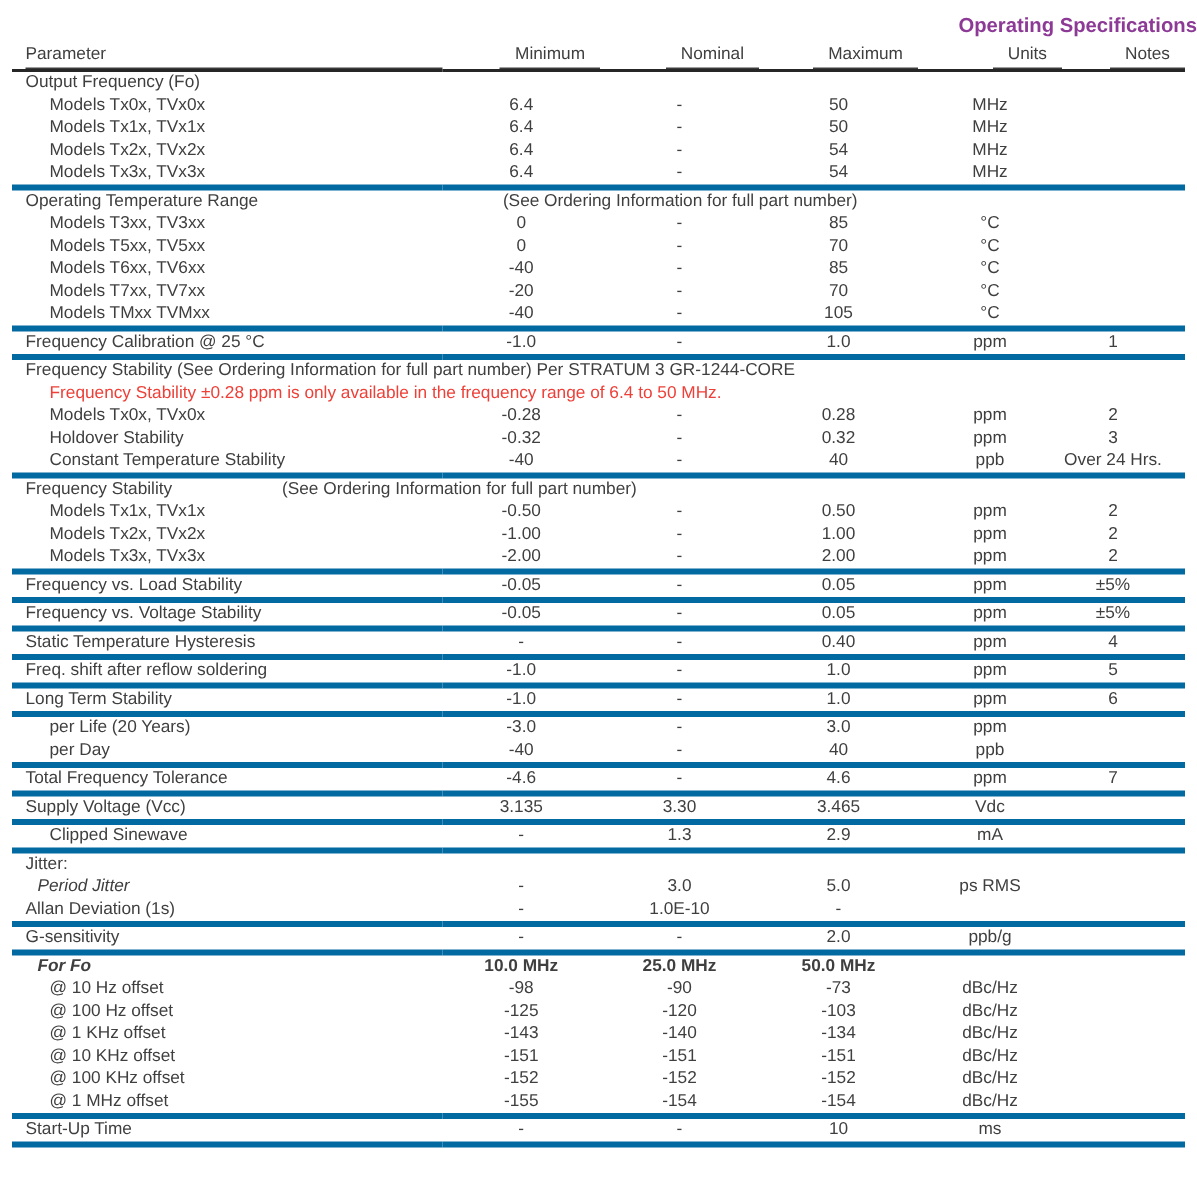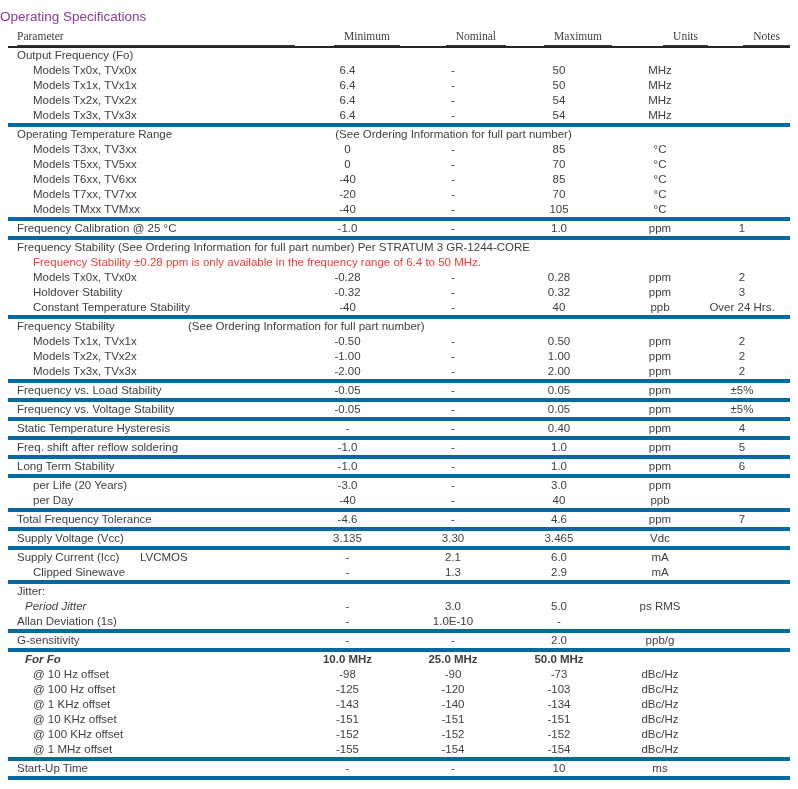--- a/index.html
+++ b/index.html
@@ -1,39 +1,39 @@
 <!DOCTYPE html>
 <html><head>
 <meta charset="utf-8">
 <style>
   html,body{margin:0;padding:0;}
   body{
     width:798px;height:789px;overflow:hidden;background:#ffffff;
     font-family:"Liberation Sans","DejaVu Sans",sans-serif;color:#3f3f3f;
   }
   .title{
-    text-align:left;font-size:13.5px;font-weight:normal;color:#8c3a96;
+    text-align:right;font-size:13.5px;font-weight:bold;color:#8c3a96;
     margin:9px 0 4px 0;
   }
   table.spec{
     border-collapse:collapse;table-layout:fixed;width:782px;margin-left:8px;
   }
   col.c-param{width:287px;}
   col.c-min{width:105px;}
   col.c-nom{width:106px;}
   col.c-max{width:106px;}
   col.c-units{width:96px;}
   col.c-notes{width:82px;}
   th,td{
     padding:0;font-size:11.5px;font-weight:normal;height:15px;line-height:15px;
     white-space:nowrap;overflow:visible;vertical-align:middle;
   }
   thead tr{border-bottom:2.5px solid #262626;}
   th{text-align:right;height:17px;line-height:17px;}
-  th .ul{display:inline-block;border-bottom:1.4px solid #3c3c3c;padding:0 10px;font-family:Liberation Serif, serif;}
+  th .ul{display:inline-block;border-bottom:1.4px solid #3c3c3c;padding:0 10px;}
   th.param{text-align:left;}
   th.param .ul{display:block;margin-left:9px;padding:0;}
   tr.rule{border-bottom:4px solid #0369a1;}
   td.label{text-align:left;position:relative;margin-top:12px;}
   td.c{text-align:center;}
   td.notes{padding-right:14px;}
   .ind0{padding-left:9px;}
   .ind1{padding-left:17px;font-style:italic;}
   .ind2{padding-left:25px;}
   .red{color:#ee4038;}
@@ -288,28 +288,20 @@
         <td class="c notes">7</td>
       </tr>
       <tr class="rule">
         <td class="label ind0">Supply Voltage (Vcc)</td>
         <td class="c">3.135</td>
         <td class="c">3.30</td>
         <td class="c">3.465</td>
         <td class="c">Vdc</td>
         <td class="c notes"></td>
       </tr>
-      <tr>
-        <td class="label ind0">Supply Current (Icc)<span class="extra" style="left: 132px;">LVCMOS</span></td>
-        <td class="c">-</td>
-        <td class="c">2.1</td>
-        <td class="c">6.0</td>
-        <td class="c">mA</td>
-        <td class="c notes"></td>
-      </tr>
       <tr class="rule">
         <td class="label ind2">Clipped Sinewave</td>
         <td class="c">-</td>
         <td class="c">1.3</td>
         <td class="c">2.9</td>
         <td class="c">mA</td>
         <td class="c notes"></td>
       </tr>
       <tr>
         <td class="label ind0">Jitter:</td>

